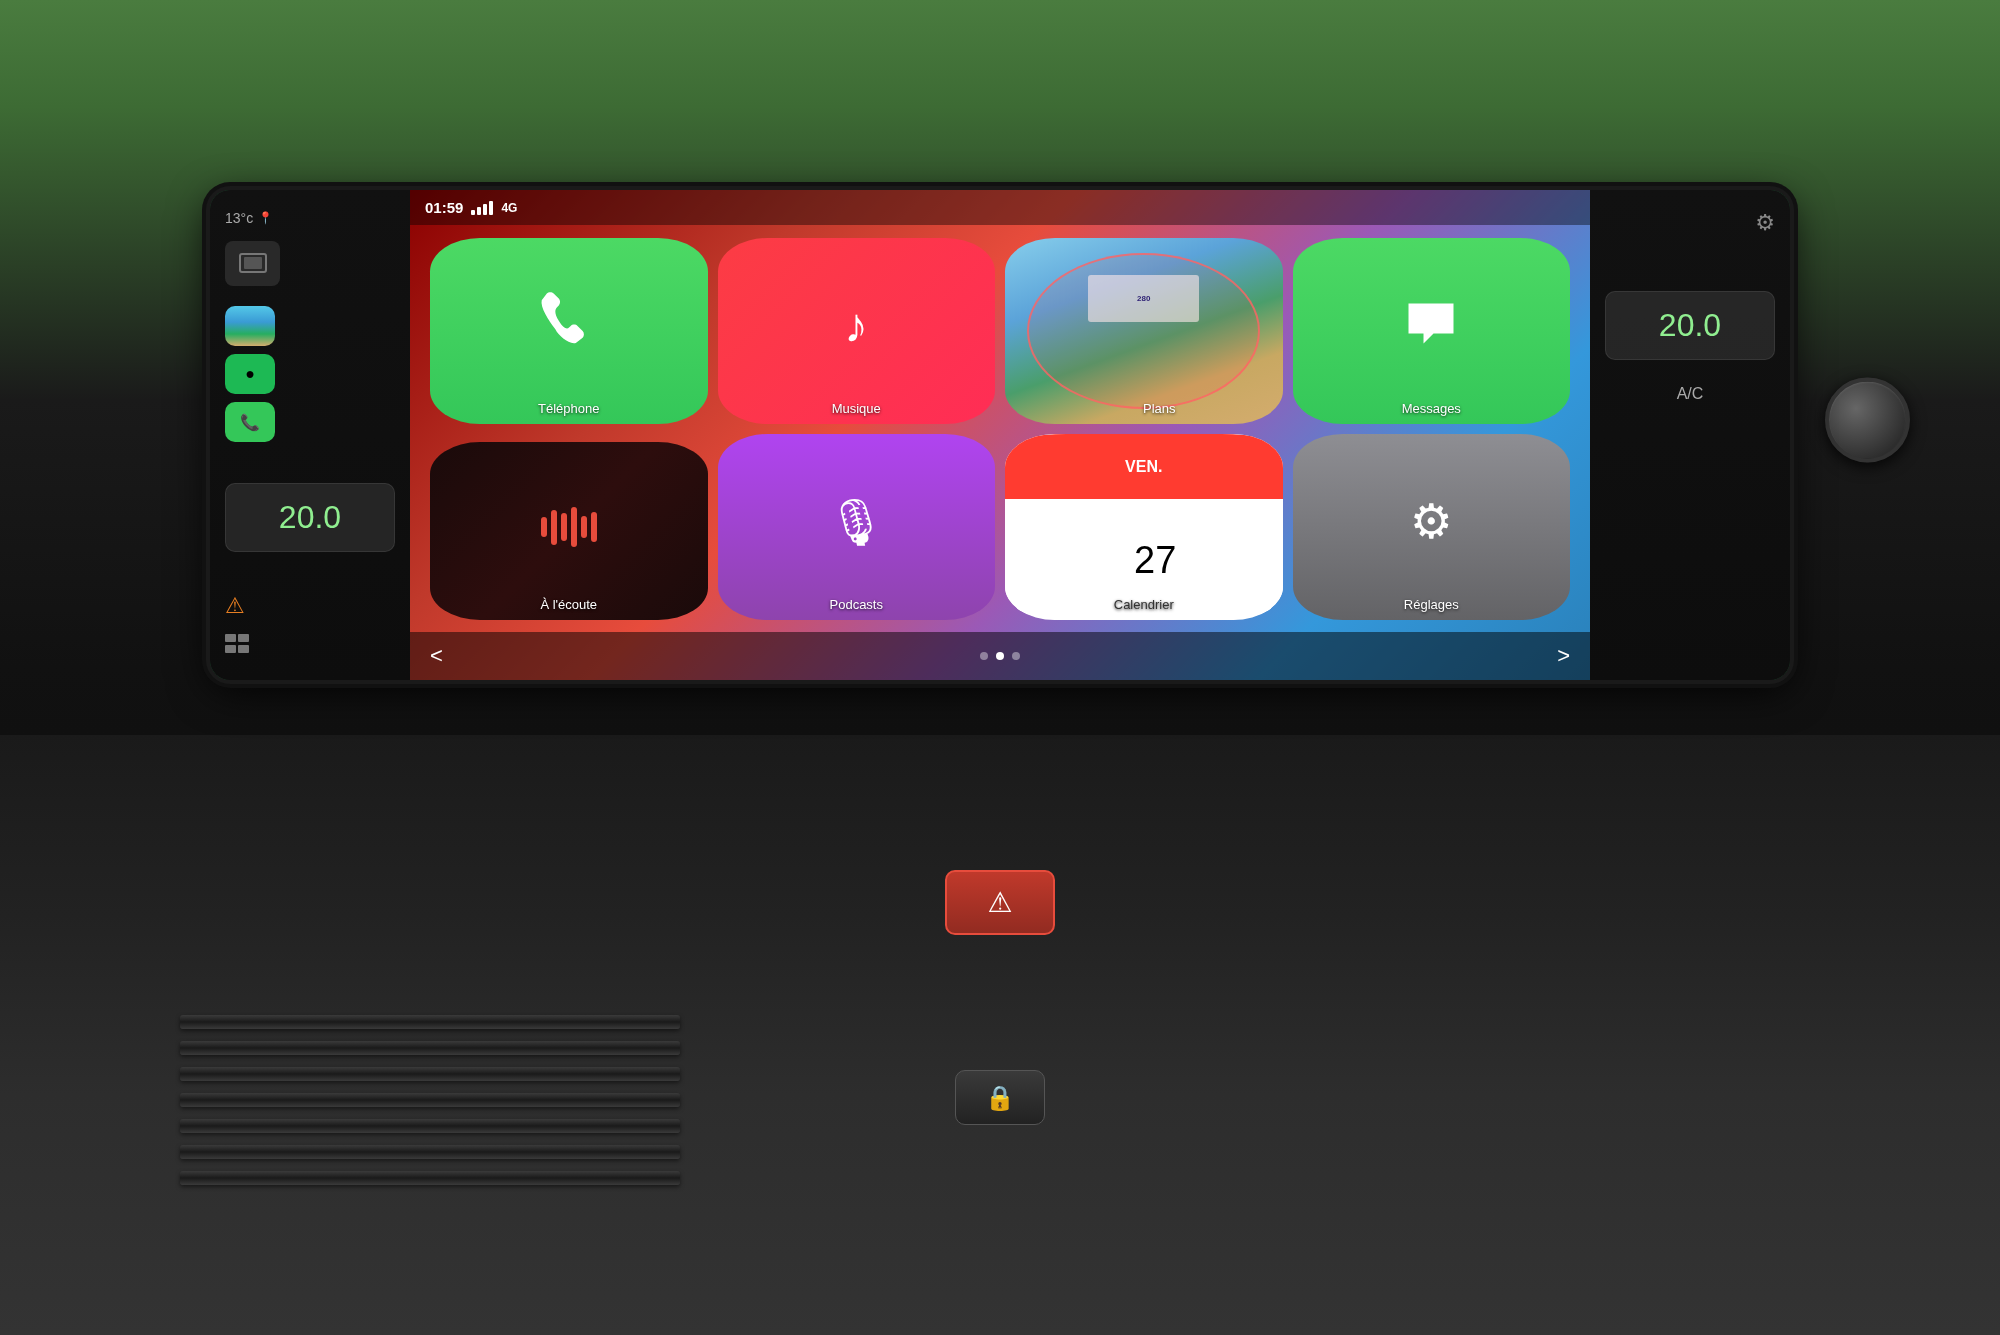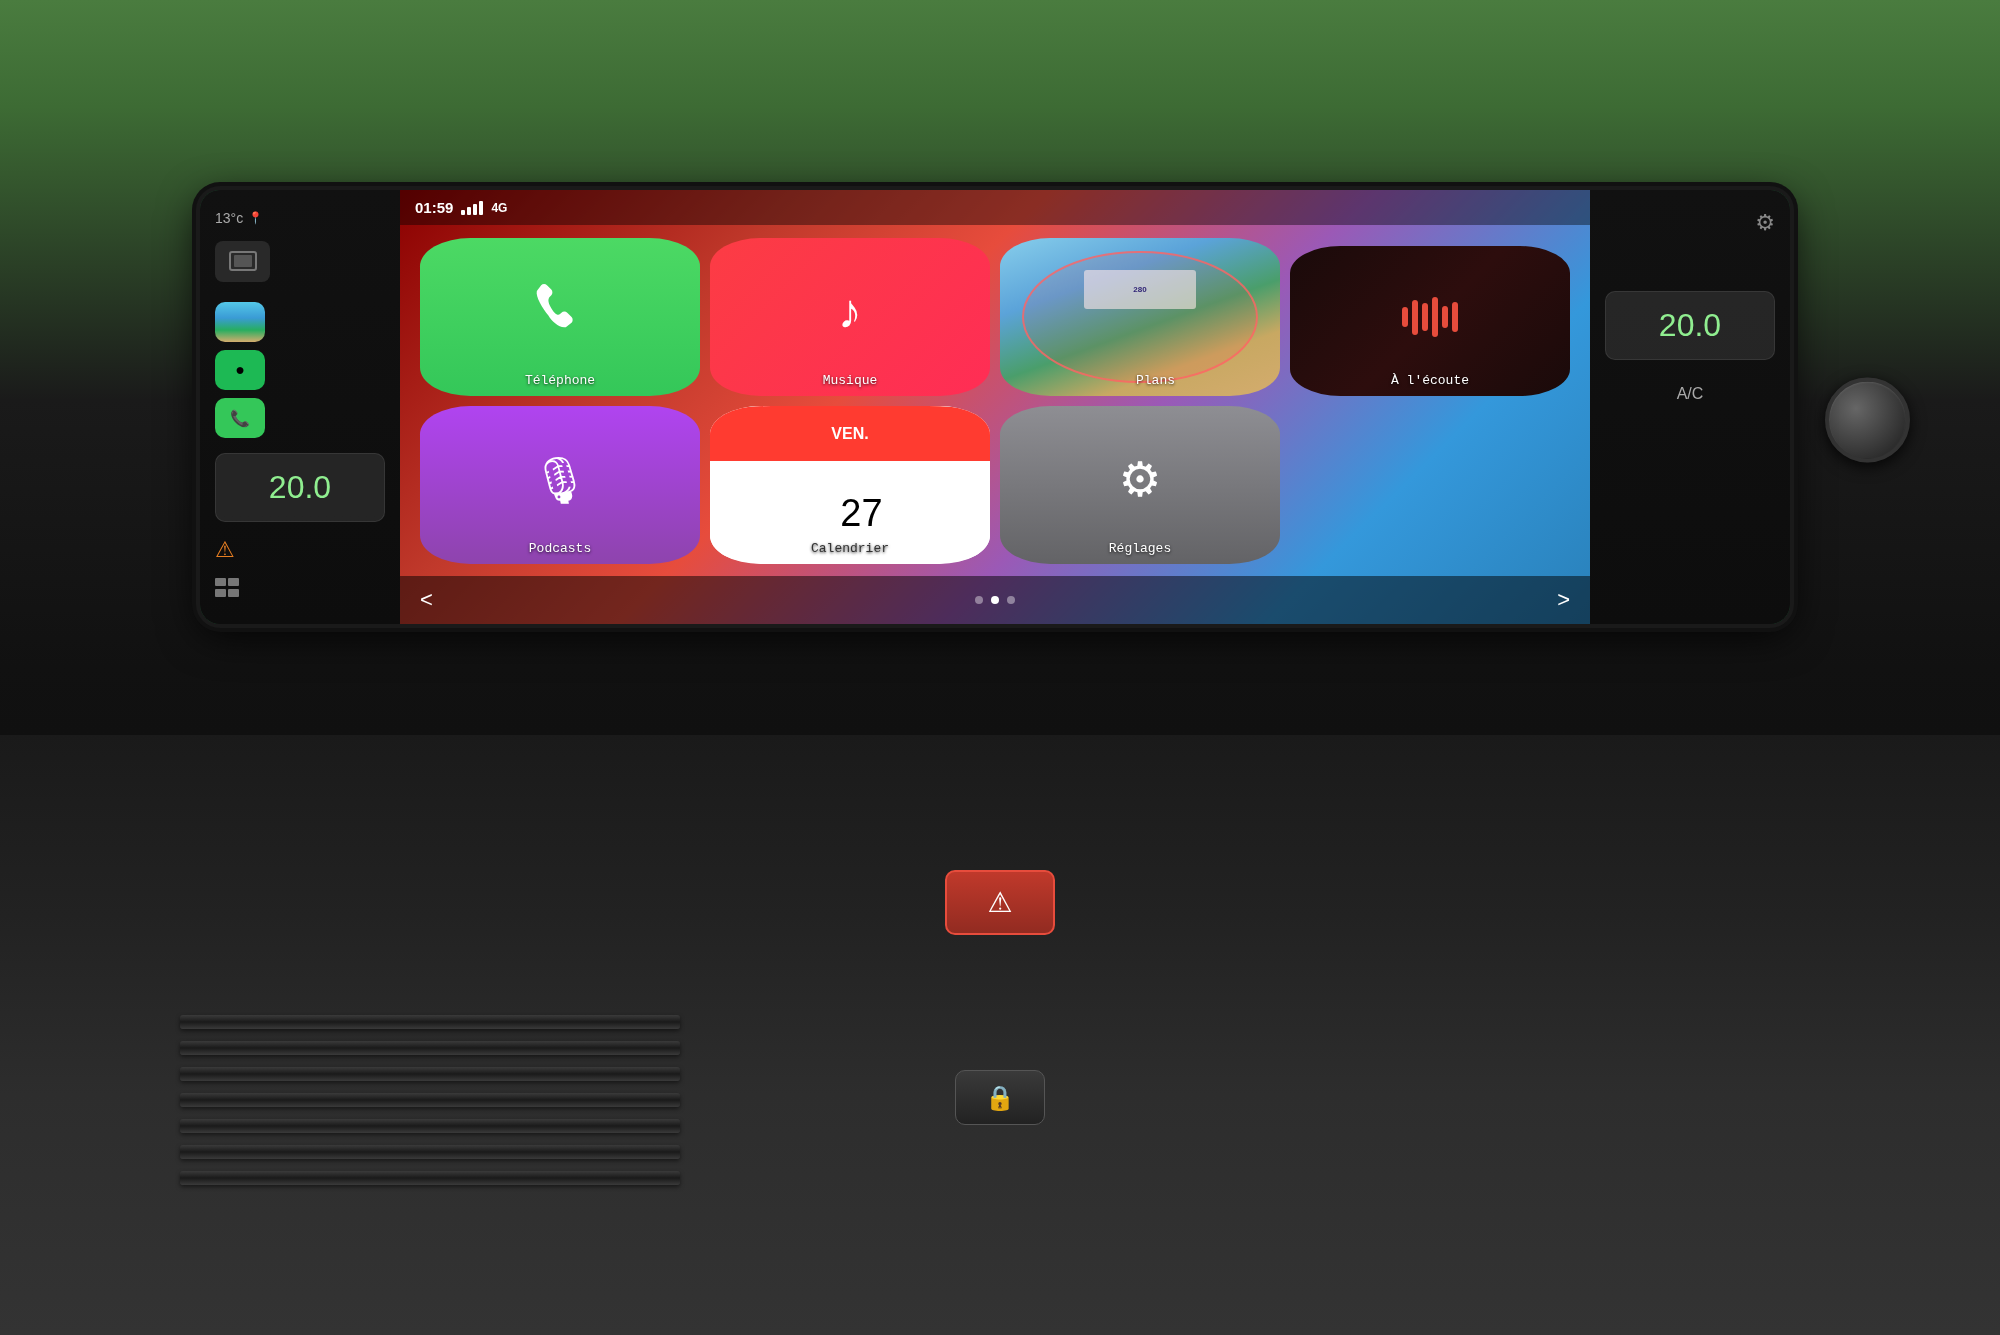--- a/index.html
+++ b/index.html
@@ -62,23 +62,23 @@
       background: radial-gradient(circle, #555, #222);
       border-radius: 50%;
       border: 3px solid #444;
       box-shadow: 0 4px 12px rgba(0,0,0,0.8);
     }
 
     
     .screen-bezel {
       position: absolute;
       top: 190px;
-      left: 200px;
+      left: 210px;
       right: 210px;
-      height: 434px;
+      height: 490px;
       background: #15803d;
       border-radius: 20px;
       box-shadow: 0 0 0 4px #1a1a1a, 0 0 0 8px #111, 0 10px 40px rgba(0,0,0,0.9);
       overflow: hidden;
     }
 
     
     .screen-content {
       width: 100%;
       height: 100%;
@@ -220,21 +220,20 @@
     }
 
     .app-label {
       color: #fff;
       font-size: 13px;
       font-weight: 500;
       text-shadow: 0 1px 3px rgba(0,0,0,0.8);
       position: relative;
       z-index: 2;
       text-align: center;
-      font-family: Liberation Mono, monospace;
     }
 
     
     .carplay-nav {
       position: absolute;
       bottom: 0;
       left: 0;
       right: 0;
       height: 48px;
       background: rgba(0,0,0,0.5);
@@ -576,20 +575,28 @@
           <span class="app-label">Musique</span>
         </div>
 
         <div class="app-icon app-maps" style="border-radius:18%; overflow:hidden; position:relative;padding-left:31px;">
           <div style="position:absolute; inset:0; background:linear-gradient(160deg, #87ceeb 0%, #5ba3d9 30%, #4a9e6b 55%, #c8a862 75%, #d4ac6e 100%);"></div>
           <div style="position:absolute; top:20%; left:30%; width:40%; height:25%; background:rgba(255,255,255,0.6); border-radius:3px; font-size:8px; color:#1a237e; display:flex; align-items:center; justify-content:center; font-weight:700;">280</div>
           <div style="position:absolute; top:8%; left:8%; width:84%; height:84%; border-radius:50%; border:2px solid rgba(255,100,100,0.8); background:rgba(255,50,50,0.1);"></div>
           <span class="app-label">Plans</span>
         </div>
 
+        <div class="app-icon app-messages" style="background:linear-gradient(180deg,#4cd964,#34c759); border-radius:18%;">
+          <div style="position:absolute; top:50%; left:50%; transform:translate(-50%,-60%);">
+            <svg width="55" height="50" viewBox="0 0 55 50" fill="white">
+              <path d="M5 5 L50 5 L50 35 L30 35 L20 45 L20 35 L5 35 Z" rx="5"></path>
+            </svg>
+          </div>
+          <span class="app-label">Messages</span>
+        </div>
 
         <div class="app-icon app-nowplaying" style="background:linear-gradient(135deg,#1a0a0a,#2d0d0d,#1a0a0a); border-radius:18%;margin-top:8px;">
           <div class="waveform">
             <div class="wave-bar" style="height:20px;"></div>
             <div class="wave-bar" style="height:35px;"></div>
             <div class="wave-bar" style="height:28px;"></div>
             <div class="wave-bar" style="height:40px;"></div>
             <div class="wave-bar" style="height:22px;"></div>
             <div class="wave-bar" style="height:30px;"></div>
           </div>

